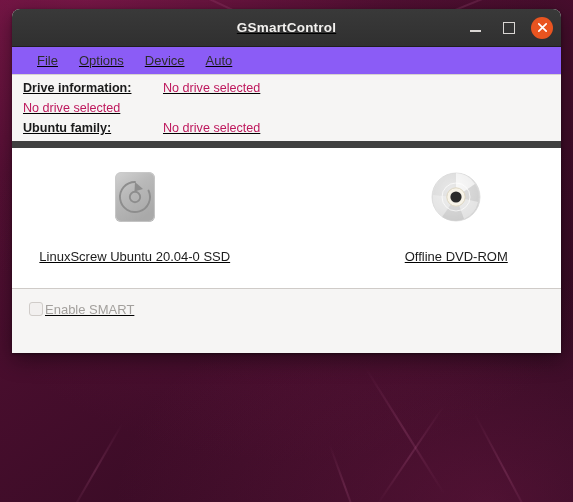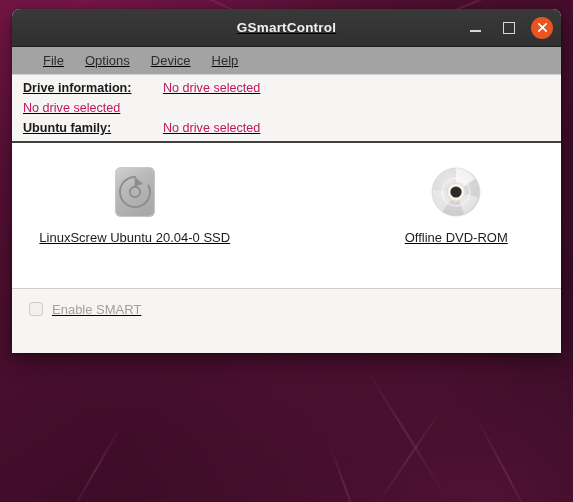--- a/index.html
+++ b/index.html
@@ -105,42 +105,42 @@
     background: #e95420;
     width: 22px;
     height: 22px;
   }
   #close-btn svg { display: block; }
 
   
   #menubar {
     flex: 0 0 27px;
     height: 27px;
-    background: #a3a3a3;
+    background: #8b5cf6;
     border-bottom: 1px solid #d6d2cf;
     display: flex;
     align-items: center;
-    padding-left: 22px;
+    padding-left: 16px;
     gap: 3px;
     text-align: center;
   }
   .menu-item {
     font-size: 13px;
     color: #2d2d2d;
     padding: 3px 9px;
     border-radius: 3px;
     cursor: default;
     white-space: nowrap;
   }
 
   
   #infopanel {
     flex: 0 0 62px;
     background: #f6f5f4;
-    border-bottom: 2px solid #404040;
+    border-bottom: 7px solid #404040;
     padding: 6px 0 0 11px;
     box-sizing: border-box;
   }
   .info-row {
     display: flex;
     align-items: baseline;
     height: 18px;
     margin-bottom: 2px;
   }
   .info-label {
@@ -182,38 +182,38 @@
     border-radius: 4px;
   }
   .drive-icon-wrap {
     width: 58px;
     height: 58px;
     display: flex;
     align-items: center;
     justify-content: center;
   }
   .drive-label {
-    margin-top: 9px;
+    margin-top: 23px;
     font-size: 13px;
     color: #1d1d1d;
     white-space: nowrap;
   }
 
   
   #footer {
     flex: 0 0 64px;
     background: #f6f5f4;
     padding: 7px 0 0 17px;
     box-sizing: border-box;
   }
   .check-row {
     display: flex;
     align-items: center;
     height: 26px;
-    gap: 9px;
+    gap: 2px;
   }
   .checkbox {
     width: 14px;
     height: 14px;
     flex: 0 0 14px;
     border: 1px solid #d0ccc9;
     border-radius: 3px;
     background: #f2f0ef;
     box-sizing: border-box;
   }
@@ -252,21 +252,21 @@
           <path d="M1.8 1.8 L9.2 9.2 M9.2 1.8 L1.8 9.2" stroke="#ffffff" stroke-width="1.7" stroke-linecap="round"></path>
         </svg>
       </div>
     </div>
   </div>
 
   <div id="menubar">
     <div class="menu-item">File</div>
     <div class="menu-item">Options</div>
     <div class="menu-item">Device</div>
-    <div class="menu-item">Help</div>
+    <div class="menu-item">Auto</div>
   </div>
 
   <div id="infopanel">
     <div class="info-row">
       <div class="info-label">Drive information:</div>
       <div class="info-value">No drive selected</div>
     </div>
     <div class="info-row">
       <div class="info-value">No drive selected</div>
     </div>

